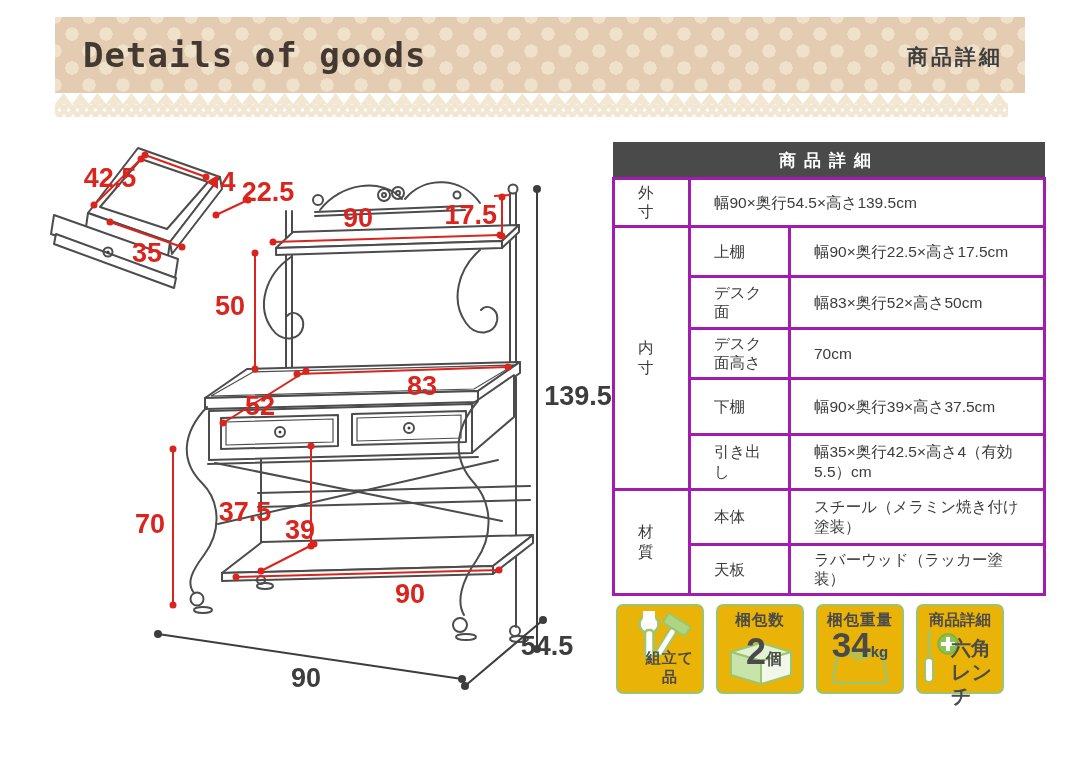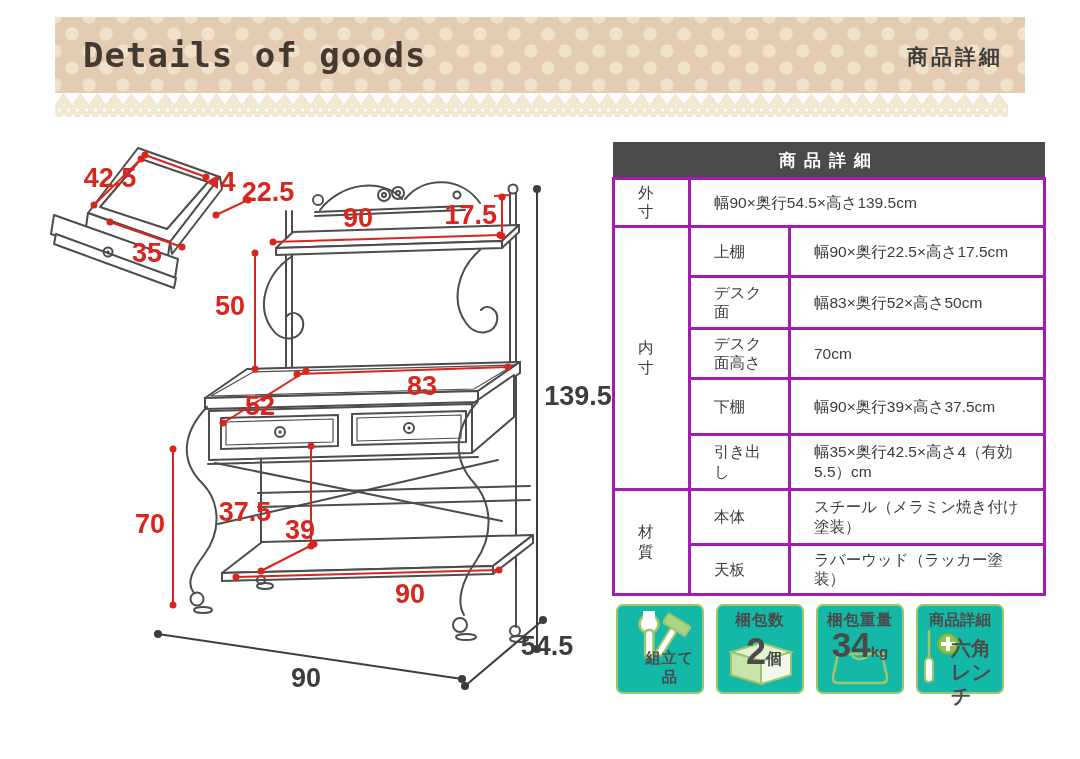--- a/index.html
+++ b/index.html
@@ -39,21 +39,21 @@
 
   
   table.spec{position:absolute;left:612px;top:142px;width:431px;border-collapse:collapse;
     background:#fff;color:#3c3c3c;font-size:15.5px;table-layout:fixed;}
   table.spec th{background:#4a4a4a;color:#ffffff;font-size:17px;font-weight:bold;
     letter-spacing:8px;height:30px;border:1px solid #4a4a4a;padding:2px 4px;}
   table.spec td{border:3px solid #a21caf;padding:3px 23px;line-height:1.25;vertical-align:middle;}
 
   
   .badge{position:absolute;top:604px;width:88px;height:90px;box-sizing:border-box;
-    border:2.5px solid #9cc56e;border-radius:7px;background:#14b8a6;}
+    border:2.5px solid #9cc56e;border-radius:7px;background:#eab308;}
   .badge .btitle{margin-top:4px;text-align:center;font-size:15.5px;font-weight:bold;
     color:#4b4b4b;letter-spacing:1px;white-space:nowrap;}
   .badge .blabel{position:absolute;bottom:5px;left:0;right:0;text-align:center;
     font-size:15px;font-weight:bold;color:#4b4b4b;letter-spacing:1px;padding-left:20px;}
   .bignum{font-size:36px;font-weight:bold;color:#4a4a4a;line-height:1;}
   .smunit{font-size:16px;font-weight:bold;color:#4a4a4a;}
   .b4text{position:absolute;left:33px;top:30px;font-size:20px;font-weight:bold;
     color:#4b4b4b;line-height:1.2;}
 </style>
 </head>

